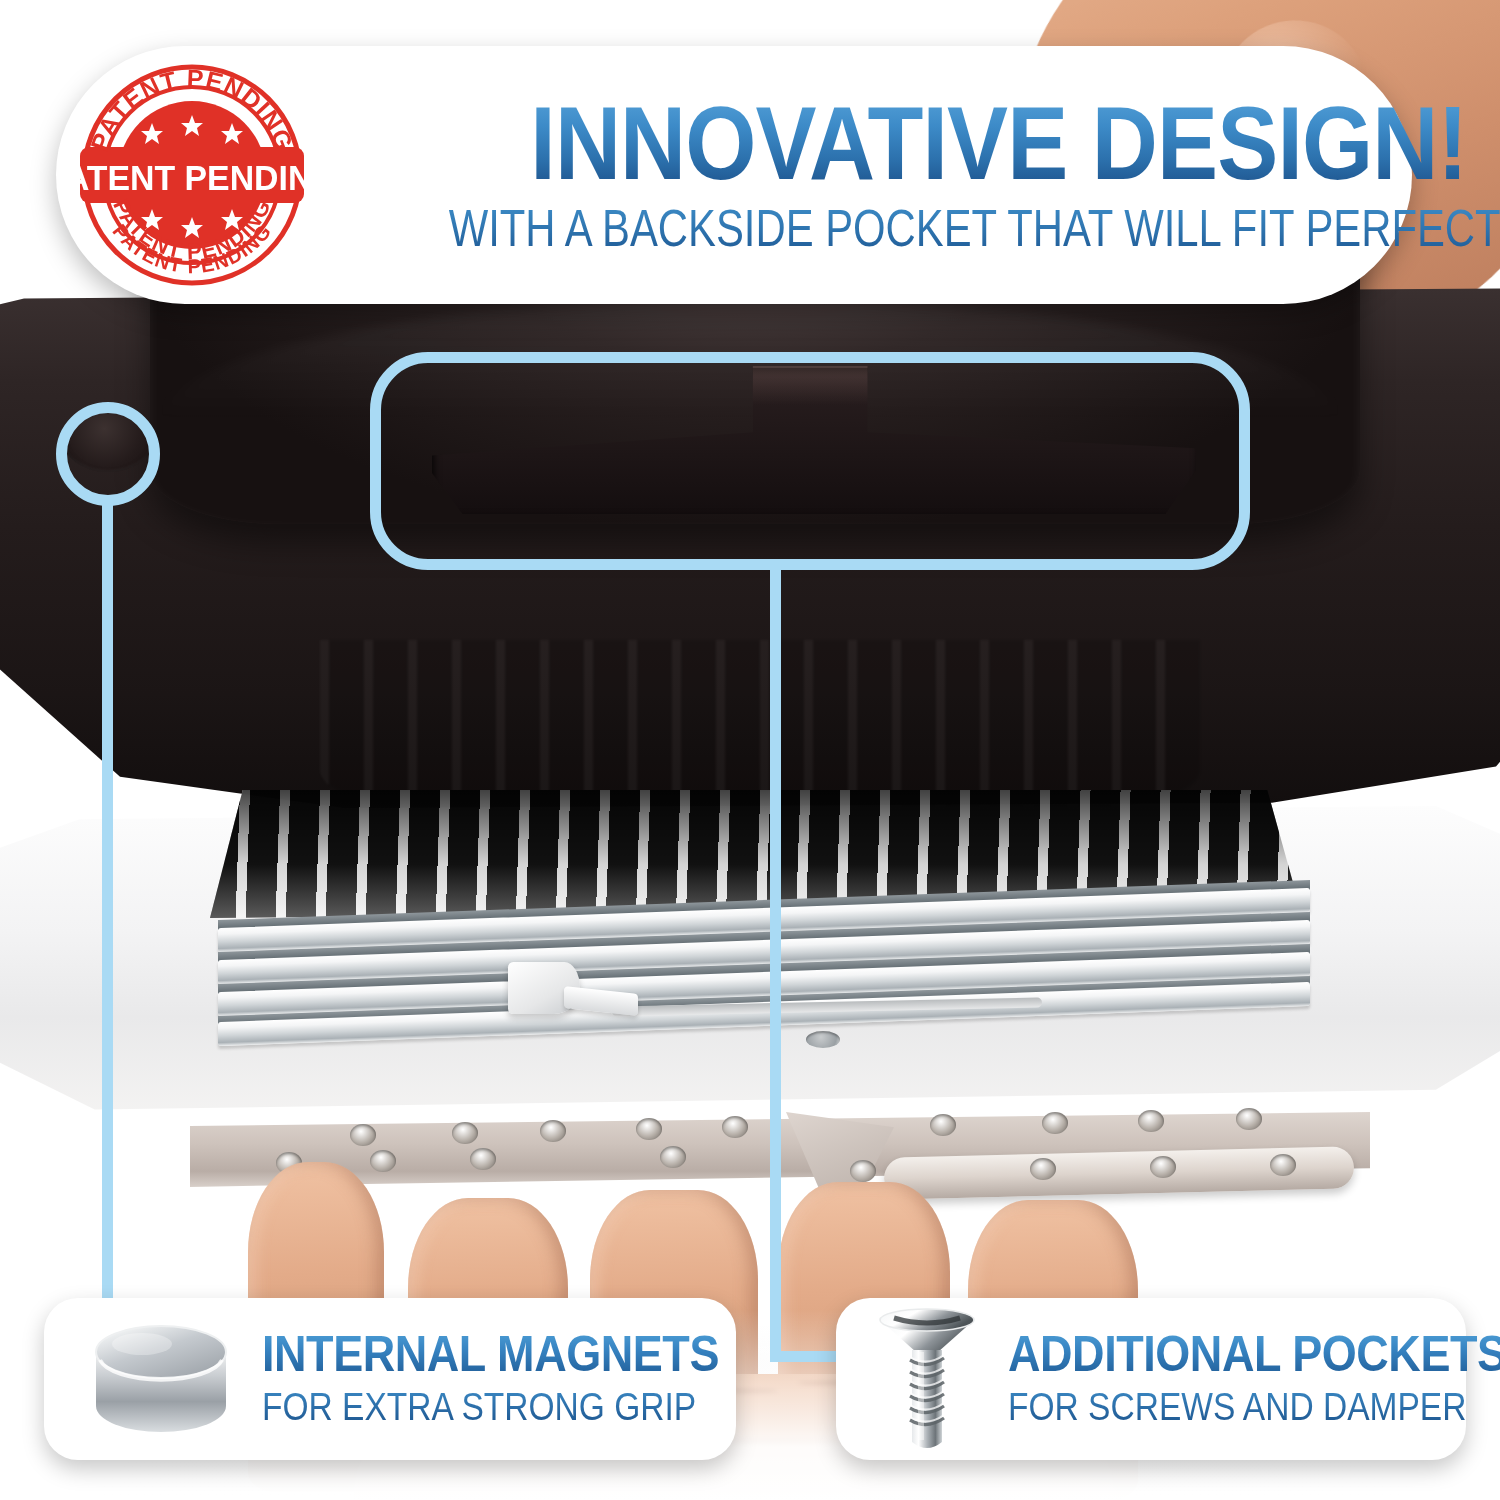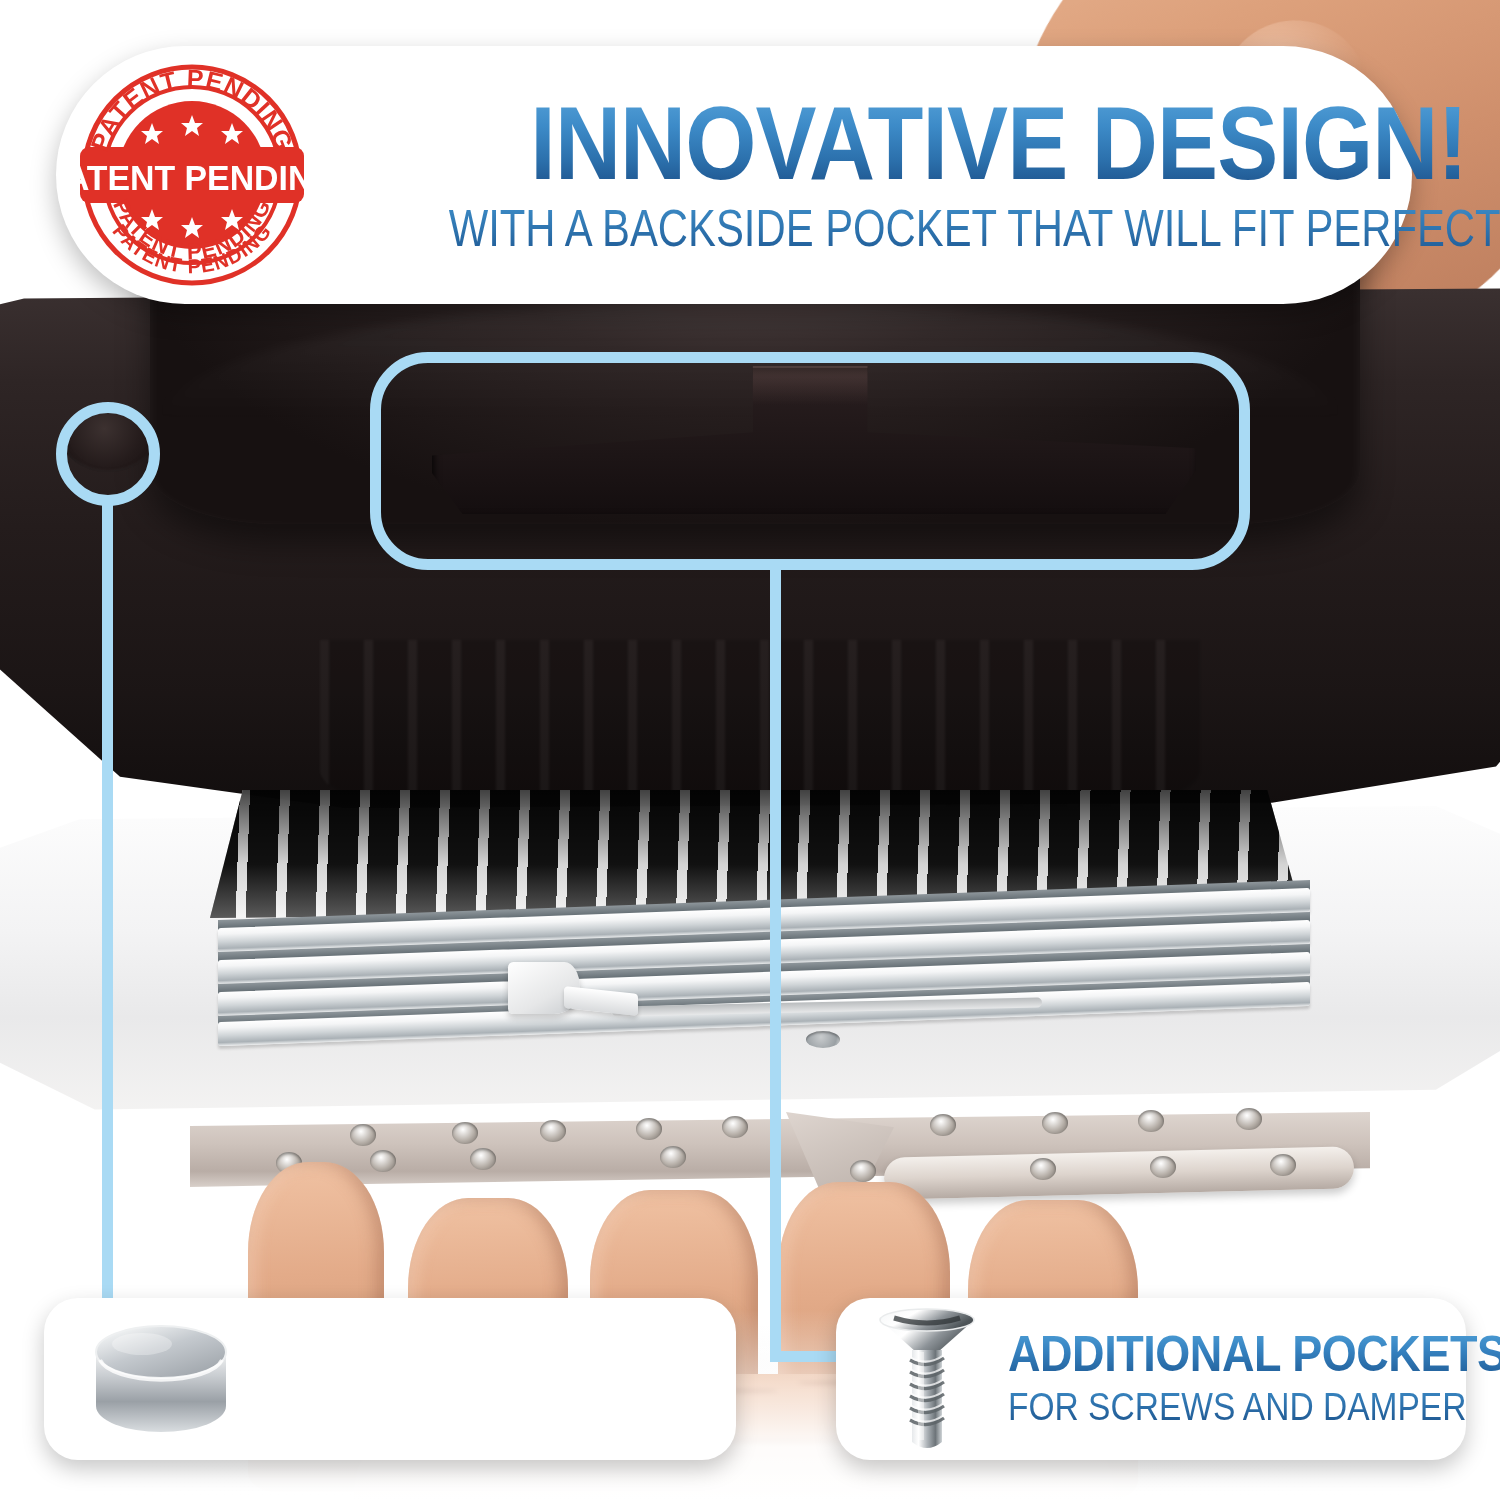--- a/index.html
+++ b/index.html
@@ -533,20 +533,24 @@
             <stop offset="100%" stop-color="#9ba1a7"></stop>
           </linearGradient>
         </defs>
         <path d="M10,38 L10,92 A65,26 0 0 0 140,92 L140,38 Z" fill="url(#magSide)"></path>
         <ellipse cx="75" cy="38" rx="65" ry="26" fill="url(#magTop)"></ellipse>
         <ellipse cx="75" cy="38" rx="65" ry="26" fill="none" stroke="#eef0f1" stroke-width="2"></ellipse>
         <path d="M14,46 A62,24 0 0 0 136,46" fill="none" stroke="#ffffff" stroke-width="4" opacity=".8"></path>
         <ellipse cx="56" cy="30" rx="30" ry="11" fill="#ffffff" opacity=".30"></ellipse>
       </svg>
     </div>
+    <div class="card-text">
+      <div class="card-title">INTERNAL MAGNETS</div>
+      <div class="card-sub">FOR EXTRA STRONG GRIP</div>
+    </div>
   </div>
 
   <div class="card card-pockets">
     <div class="card-icon icon-screw">
       <svg viewBox="0 0 110 150" aria-hidden="true">
         <defs>
           <linearGradient id="scrBody" x1="0" y1="0" x2="1" y2="0">
             <stop offset="0%" stop-color="#e6e9eb"></stop>
             <stop offset="22%" stop-color="#ffffff"></stop>
             <stop offset="52%" stop-color="#aab0b5"></stop>

